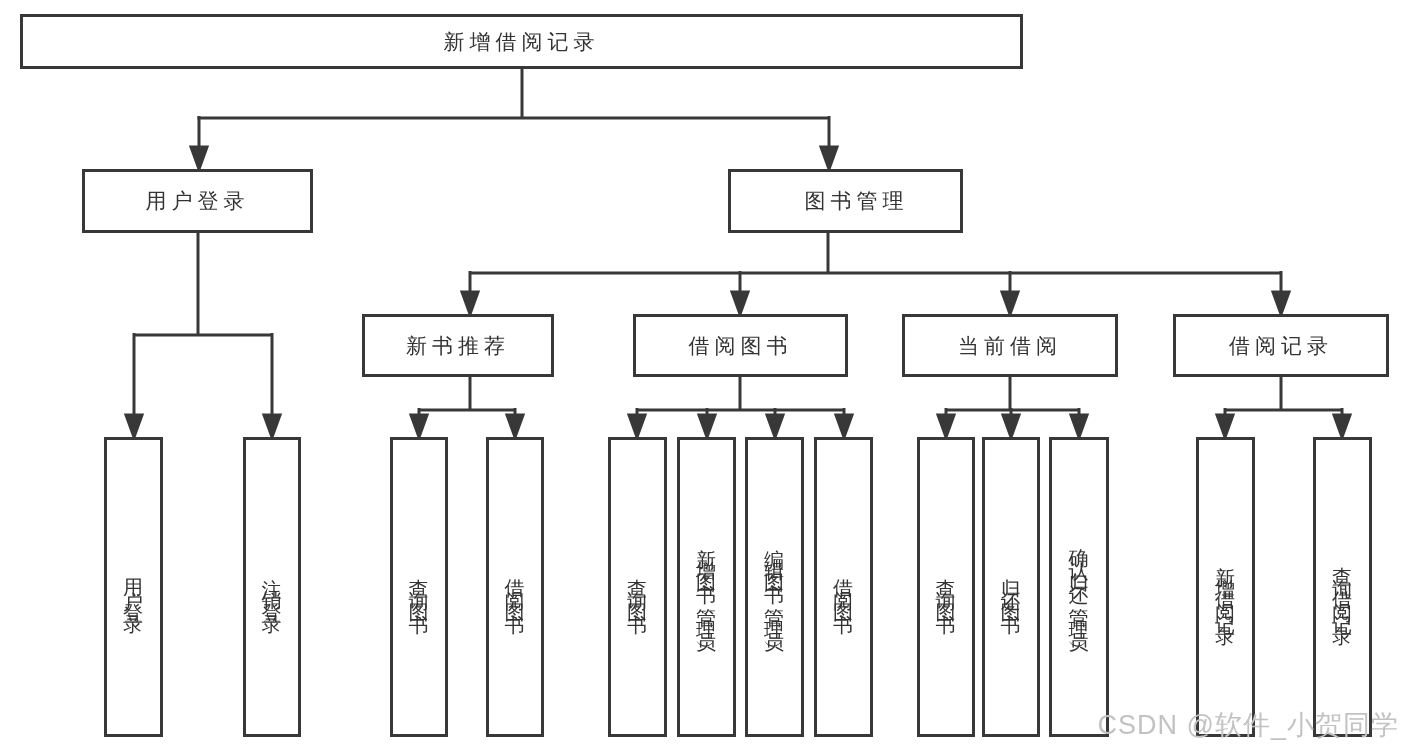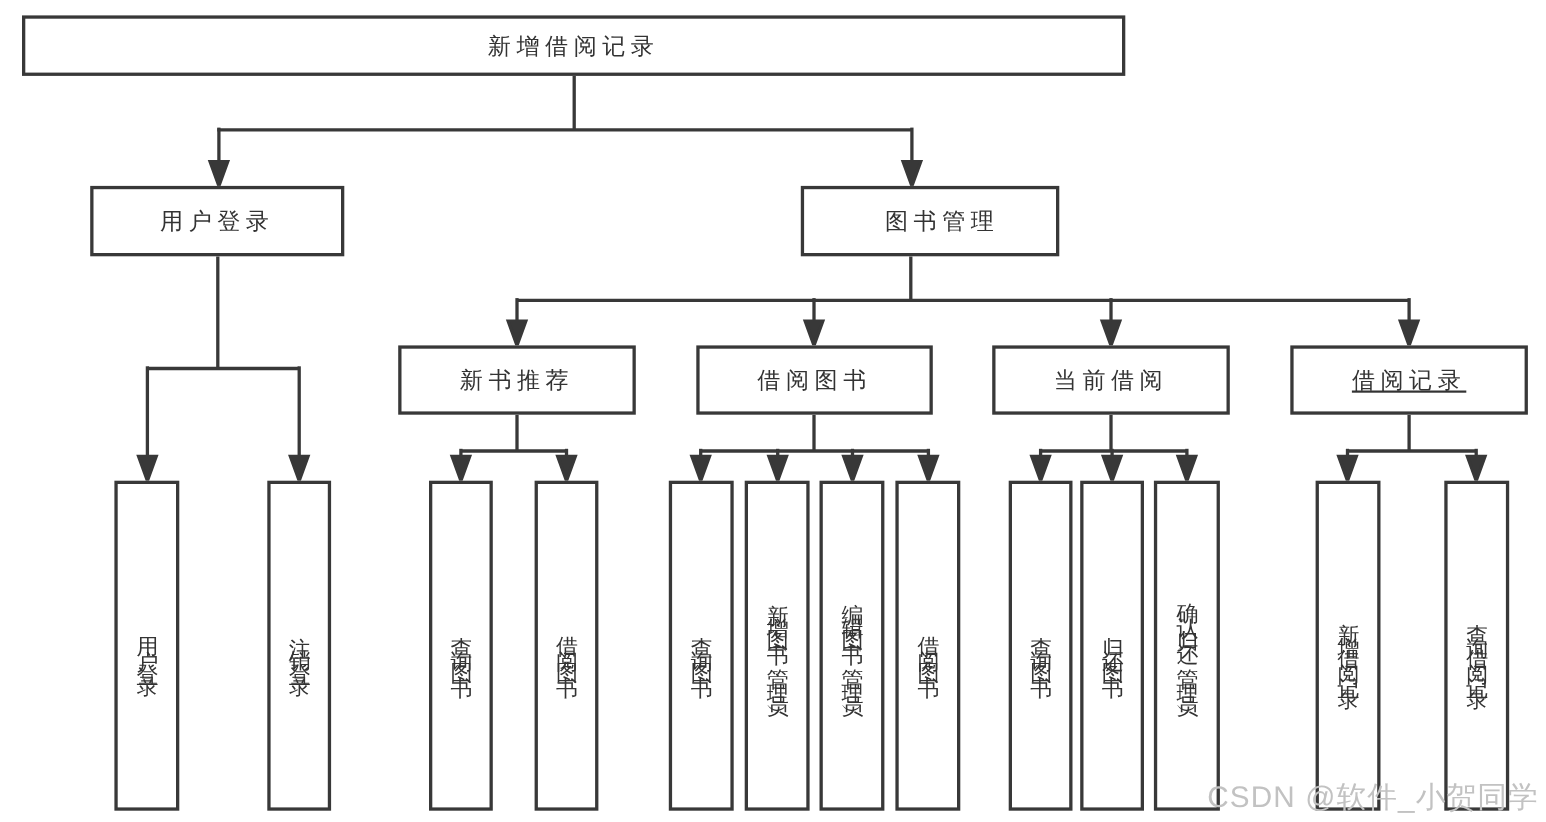--- a/index.html
+++ b/index.html
@@ -123,30 +123,30 @@
     <span class="hlabel">新增借阅记录</span>
   </div>
 
   <div class="node" style="left:82px;top:169px;width:231px;height:64px;">
     <span class="hlabel">用户登录</span>
   </div>
   <div class="node" style="left:728px;top:169px;width:235px;height:64px;padding-left:22px;">
     <span class="hlabel">图书管理</span>
   </div>
 
-  <div class="node" style="left:362px;top:314px;width:216px;height:63px;">
+  <div class="node" style="left:362px;top:314px;width:192px;height:63px;">
     <span class="hlabel">新书推荐</span>
   </div>
   <div class="node" style="left:633px;top:314px;width:215px;height:63px;">
     <span class="hlabel">借阅图书</span>
   </div>
   <div class="node" style="left:902px;top:314px;width:216px;height:63px;justify-content:center;">
     <span class="hlabel">当前借阅</span>
   </div>
-  <div class="node" style="left:1173px;top:314px;width:216px;height:63px;text-decoration:underline;">
+  <div class="node" style="left:1173px;top:314px;width:216px;height:63px;">
     <span class="hlabel">借阅记录</span>
   </div>
 
   <div class="node" style="left:104px;top:437px;width:59px;height:300px;">
     <span class="vlabel">用户登录</span>
   </div>
   <div class="node" style="left:243px;top:437px;width:58px;height:300px;">
     <span class="vlabel">注销登录</span>
   </div>
 

